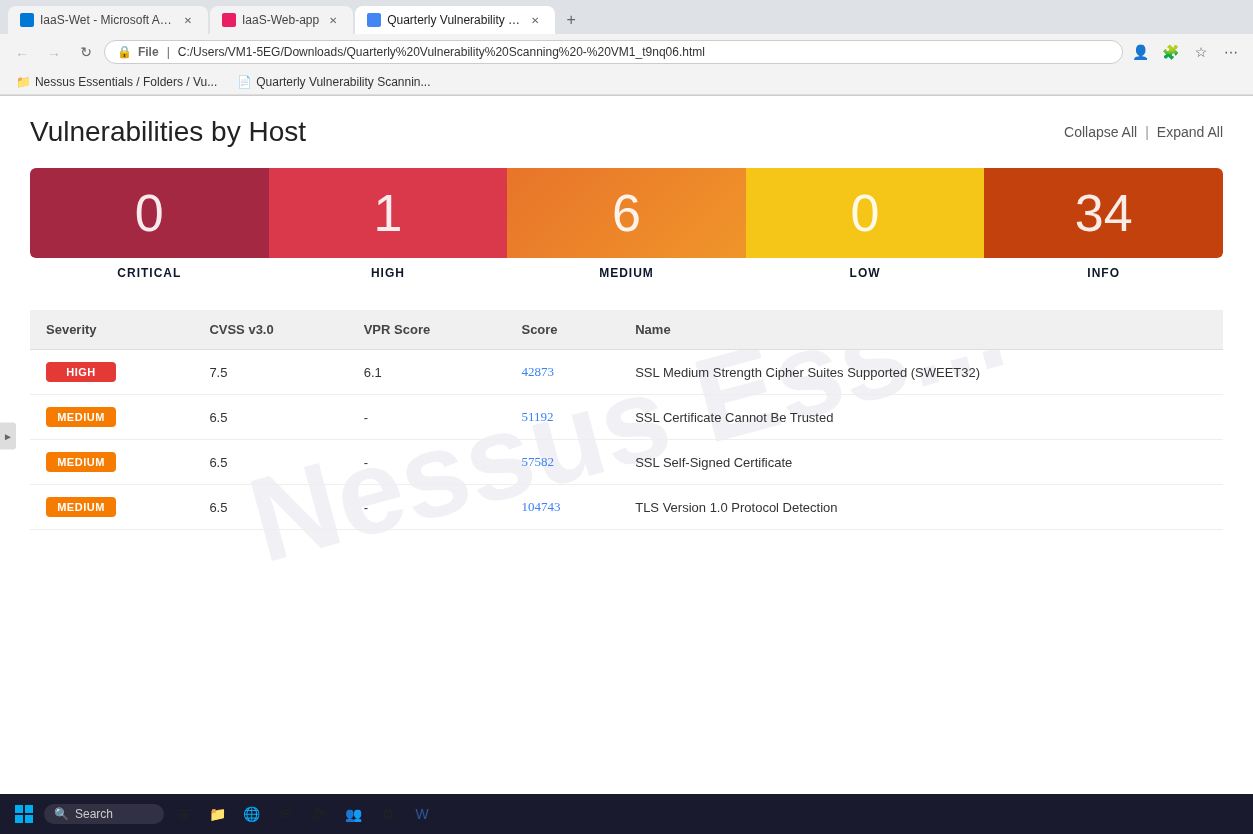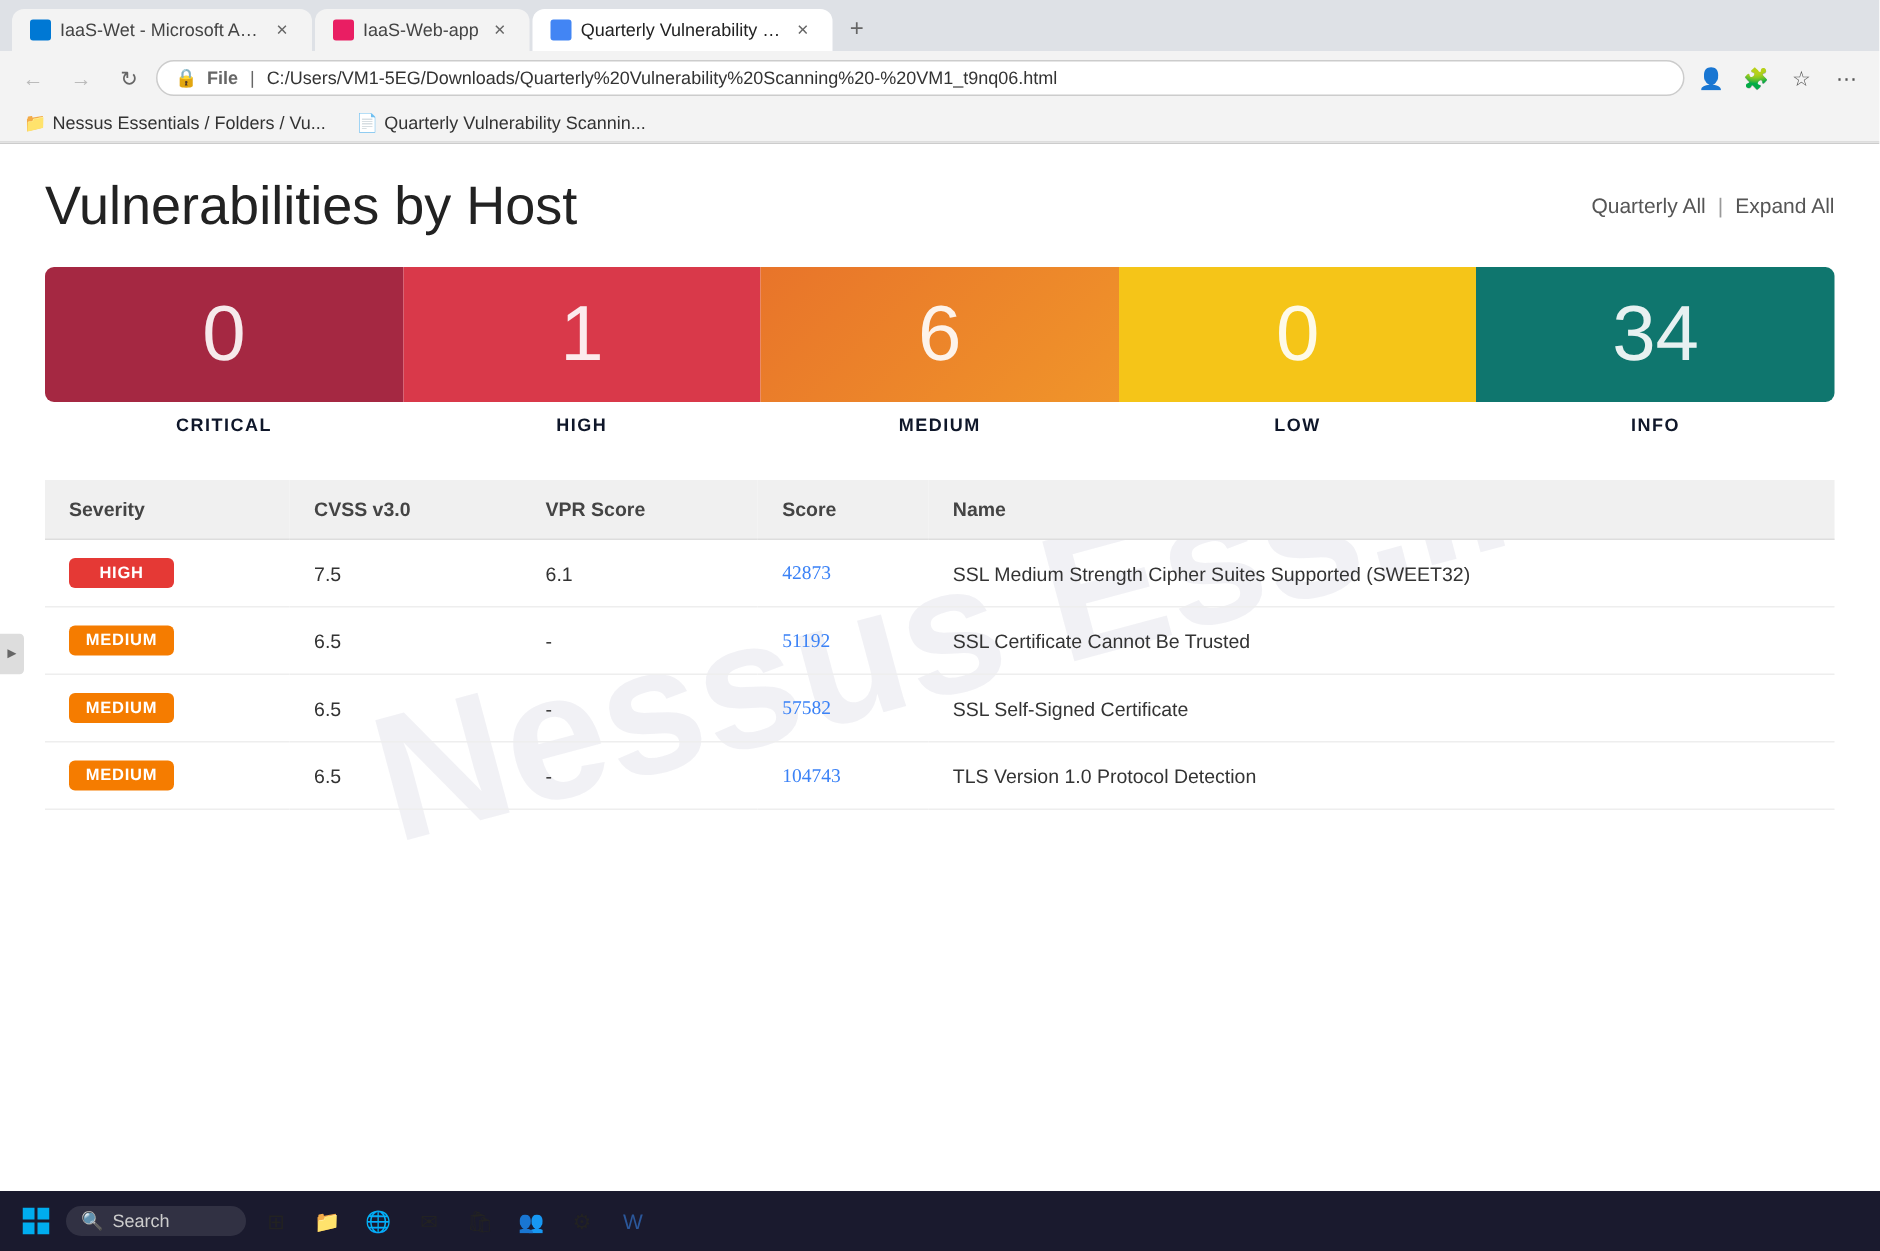--- a/index.html
+++ b/index.html
@@ -168,21 +168,21 @@
 
     .page-header {
       display: flex;
       align-items: center;
       justify-content: space-between;
       margin-bottom: 20px;
       position: relative;
       z-index: 1;
     }
     .page-title {
-      font-size: 36px;
+      font-size: 28px;
       font-weight: 400;
       color: #222;
     }
     .header-actions {
       display: flex;
       align-items: center;
       gap: 8px;
       font-size: 14px;
       color: #666;
     }
@@ -426,21 +426,21 @@
 
 <div class="page-content">
 
   <div class="watermark">Nessus Ess...</div>
 
   <div class="left-arrow">►</div>
 
   <div class="page-header">
     <h1 class="page-title">Vulnerabilities by Host</h1>
     <div class="header-actions">
-      <a class="header-link">Quarterly All</a>
+      <a class="header-link">Collapse All</a>
       <span class="header-divider">|</span>
       <a class="header-link">Expand All</a>
     </div>
   </div>
 
   <div class="host-section">
 
     <div class="score-cards">
       <div class="score-card">
         <div class="score-card-box" style="background:#a52842; border-radius:6px 0 0 6px;">
@@ -460,21 +460,21 @@
         </div>
         <div class="score-card-label">MEDIUM</div>
       </div>
       <div class="score-card">
         <div class="score-card-box" style="background:#f5c518; border-radius:0;">
           <span class="score-card-number">0</span>
         </div>
         <div class="score-card-label">LOW</div>
       </div>
       <div class="score-card">
-        <div class="score-card-box" style="background:#0f766e; border-radius:0 6px 6px 0;">
+        <div class="score-card-box" style="background:#c2410c; border-radius:0 6px 6px 0;">
           <span class="score-card-number">34</span>
         </div>
         <div class="score-card-label">INFO</div>
       </div>
     </div>
 
     <div class="vuln-table-wrapper">
       <table class="vuln-table">
         <thead>
           <tr>

